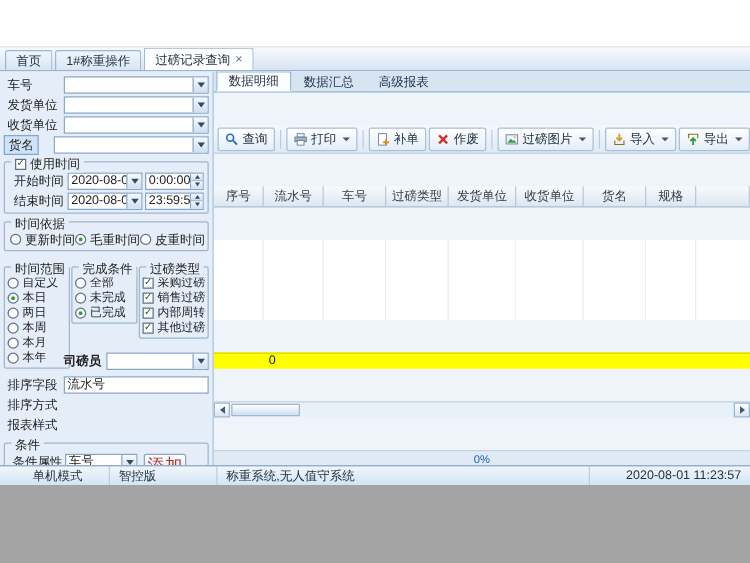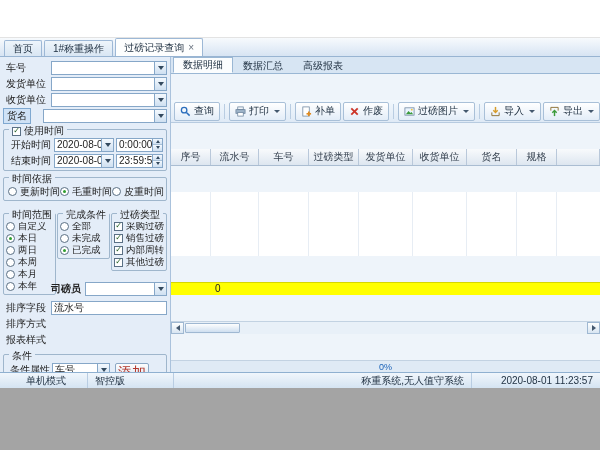--- a/index.html
+++ b/index.html
@@ -102,21 +102,21 @@
 
   .progress-strip { height:12px; flex:none; background:#dfeaf5; border-top:1px solid #c2d2e2;
                     display:flex; align-items:center; justify-content:center; font-size:9px; color:#1a62b8; }
 
   
   .statusbar { height:16px; background:linear-gradient(#f0f6fc,#d5e4f2); border-top:1px solid #8fb0d0;
                display:flex; align-items:center; font-size:10px; color:#223344; }
   .sseg { padding:0 7px; height:100%; display:flex; align-items:center; border-right:1px solid #b9cde2; white-space:nowrap; }
   .sseg.mode { width:88px; flex:none;padding-left:26px; }
   .sseg.edition { width:86px; flex:none; }
-  .sseg.system { flex:1; justify-content:flex-end; }
+  .sseg.system { flex:1; justify-content:flex-start; }
   .sseg.datetime { width:128px; flex:none; justify-content:flex-end; border-right:none; }
 
   .bottom-gray { position:absolute; left:0; right:0; top:389px; bottom:0; background:#a4a4a4; }
 </style>
 </head>
 <body>
 
 <div class="screen">
   <div class="top-strip"></div>
 

